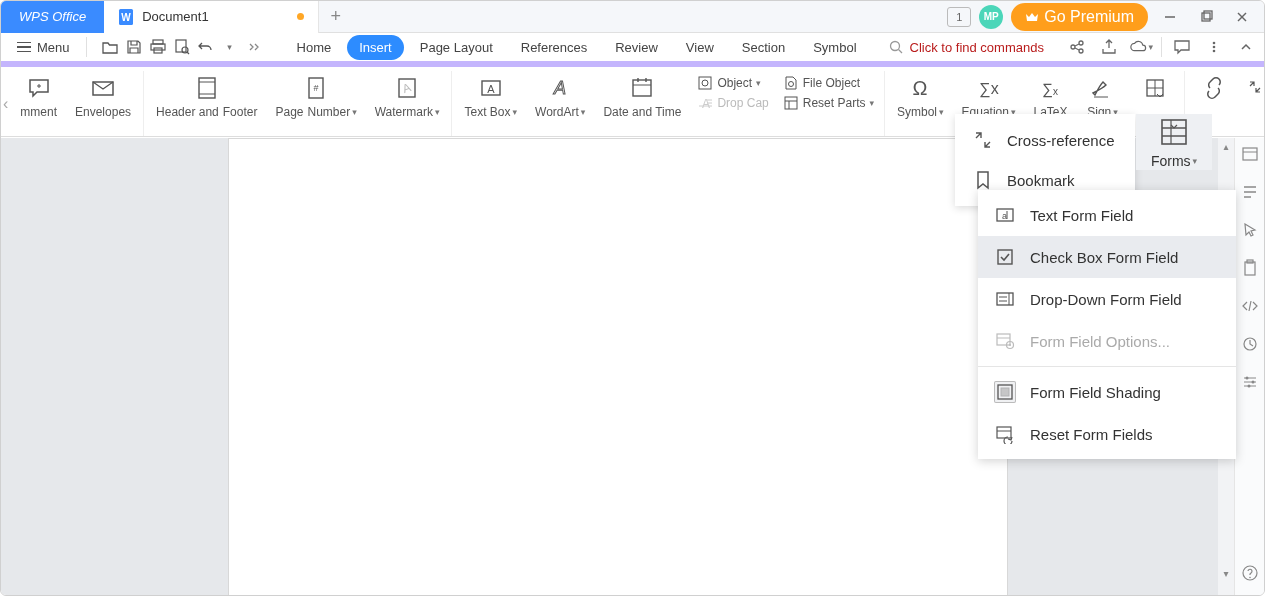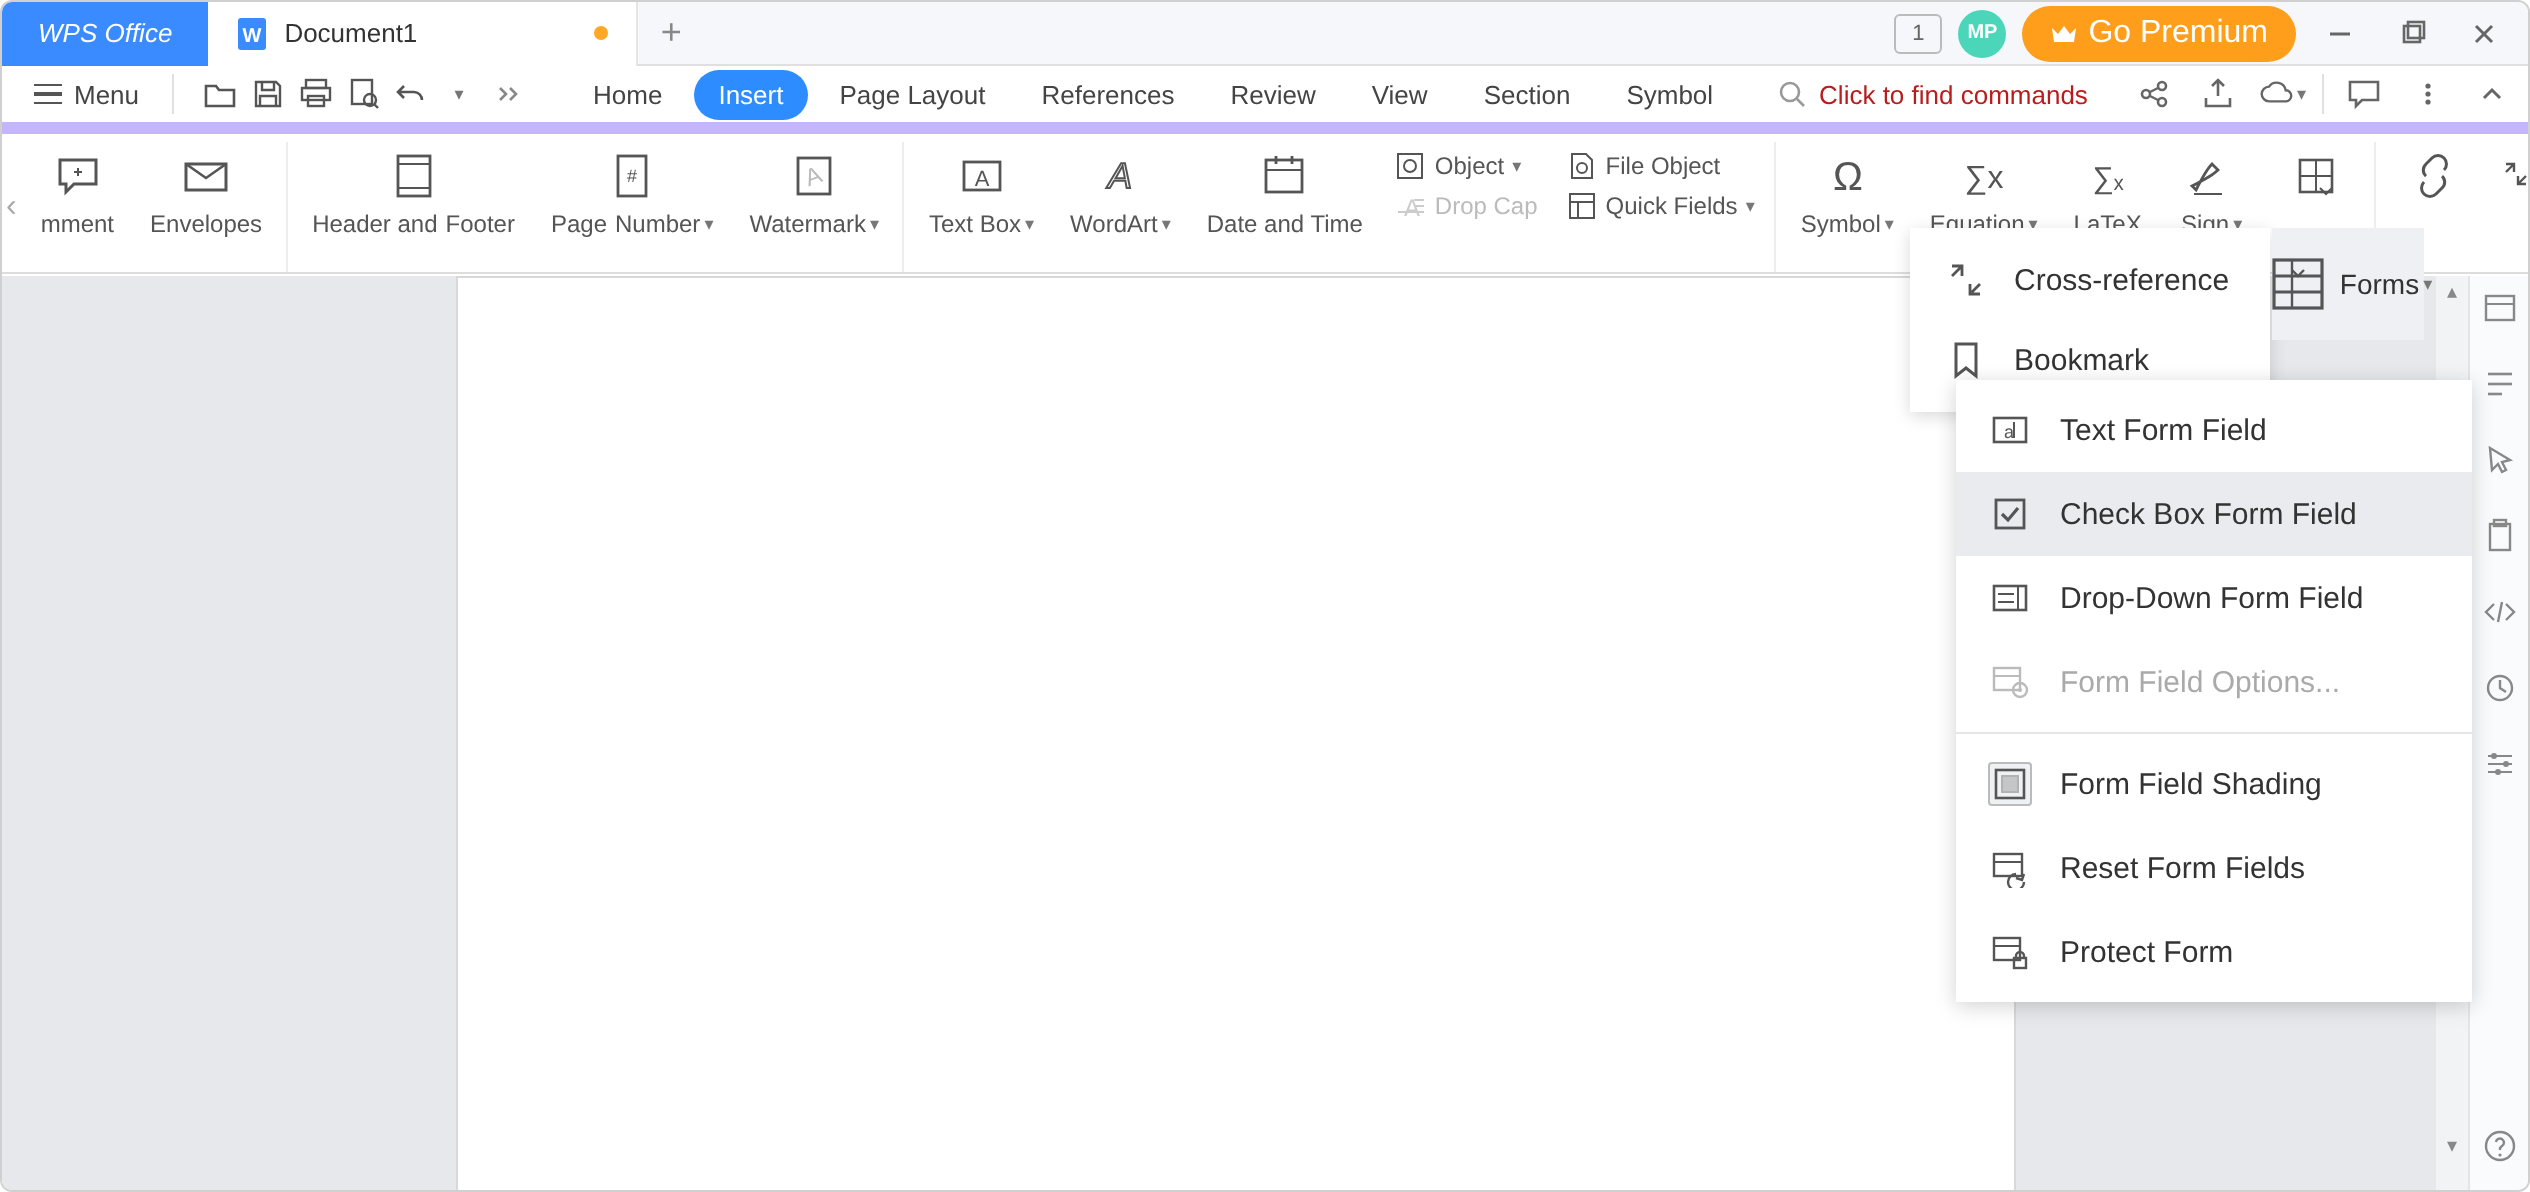--- a/index.html
+++ b/index.html
@@ -50,21 +50,21 @@
 .sidepanel { position: absolute; right: 0; top: 137px; bottom: 0; width: 30px; background: #fafbfc; border-left: 1px solid #e5e5e5; display: flex; flex-direction: column; align-items: center; padding-top: 6px; gap: 18px; }
 .sideicon { width: 20px; height: 20px; display: flex; align-items: center; justify-content: center; color: #888; cursor: pointer; }
 .scrollbar { position: absolute; right: 30px; top: 137px; bottom: 0; width: 16px; background: #f2f3f5; }
 .scroll-thumb { position: absolute; right: 2px; top: 95px; width: 10px; height: 50px; background: #e0e0e0; border-radius: 5px; }
 .scroll-arrow { position: absolute; right: 2px; width: 12px; height: 12px; display: flex; align-items: center; justify-content: center; color: #888; font-size: 10px; }
 
 
 .links-panel { position: absolute; top: 113px; left: 954px; width: 180px; background: #fff; box-shadow: 0 2px 8px rgba(0,0,0,0.15); padding: 6px 0; z-index: 5; }
 .lp-item { display: flex; align-items: center; gap: 14px; padding: 10px 18px; font-size: 15px; color: #333; cursor: pointer; }
 
-.forms-trigger { position: absolute; top: 113px; left: 1135px; width: 76px; height: 56px; background: #eef0f3; display: flex; flex-direction: row; align-items: center; justify-content: center; gap: 4px; z-index: 6; }
+.forms-trigger { position: absolute; top: 113px; left: 1135px; width: 76px; height: 56px; background: #eef0f3; display: flex; flex-direction: column; align-items: center; justify-content: center; gap: 4px; z-index: 6; }
 .forms-trigger .fico { color: #555; }
 .forms-trigger .flbl { font-size: 14px; color: #333; display: flex; align-items: center; gap: 2px; }
 
 .forms-menu { position: absolute; top: 189px; left: 977px; width: 258px; background: #fff; box-shadow: 0 2px 10px rgba(0,0,0,0.18); padding: 4px 0; z-index: 7; }
 .fm-item { display: flex; align-items: center; gap: 14px; padding: 10px 16px; font-size: 15px; color: #333; cursor: pointer; }
 .fm-item.hover { background: #e9ebef; }
 .fm-item.disabled { color: #aaa; cursor: default; }
 .fm-sep { height: 1px; background: #e5e5e5; margin: 4px 0; }
 .fm-icon { width: 22px; height: 22px; display: flex; align-items: center; justify-content: center; color: #555; }
 .fm-item.active .fm-icon { box-shadow: inset 0 0 0 1px #bbb; background: #f0f1f3; border-radius: 2px; }
@@ -361,21 +361,21 @@
             <circle cx="8" cy="9" r="2.5" fill="none" stroke="#555"></circle>
           </svg>
           <span>File Object</span>
         </div>
       <div class="rsmall">
           <svg width="16" height="16" viewBox="0 0 16 16">
             <rect x="2" y="2" width="12" height="12" fill="none" stroke="#555"></rect>
             <line x1="2" y1="6" x2="14" y2="6" stroke="#555"></line>
             <line x1="6" y1="6" x2="6" y2="14" stroke="#555"></line>
           </svg>
-          <span>Quick Fields</span> 
+          <span>Reset Parts</span> 
           <span class="caret">▾</span>
         </div>
     </div>
   </div>
 
   <div class="rgroup">
     <div class="rbig">
       <span class="ico">
           <svg width="26" height="26" viewBox="0 0 26 26">
             <text x="13" y="20" font-size="20" fill="#555" text-anchor="middle">Ω</text>
@@ -605,24 +605,13 @@
   <div class="fm-item">
     <span class="fm-icon">
         <svg width="20" height="20" viewBox="0 0 20 20">
           <rect x="2" y="3" width="14" height="11" fill="none" stroke="#555" stroke-width="1.2"></rect>
           <line x1="2" y1="7" x2="16" y2="7" stroke="#555"></line>
           <path d="M13 13 a4 4 0 1 0 4 4 M17 13 l-1 3 l-3-1" fill="none" stroke="#555" stroke-width="1.2"></path>
         </svg>
       </span>
     <span>Reset Form Fields</span>
   </div>
-  <div class="fm-item">
-    <span class="fm-icon">
-        <svg width="20" height="20" viewBox="0 0 20 20">
-          <rect x="2" y="3" width="13" height="11" fill="none" stroke="#555" stroke-width="1.2"></rect>
-          <line x1="2" y1="7" x2="15" y2="7" stroke="#555"></line>
-          <rect x="12" y="13" width="6" height="5" fill="none" stroke="#555" stroke-width="1.2"></rect>
-          <path d="M13 13 v-1 a2 2 0 0 1 4 0 v1" fill="none" stroke="#555" stroke-width="1.2"></path>
-        </svg>
-      </span>
-    <span>Protect Form</span>
-  </div>
 </div>
 
 </body></html>

